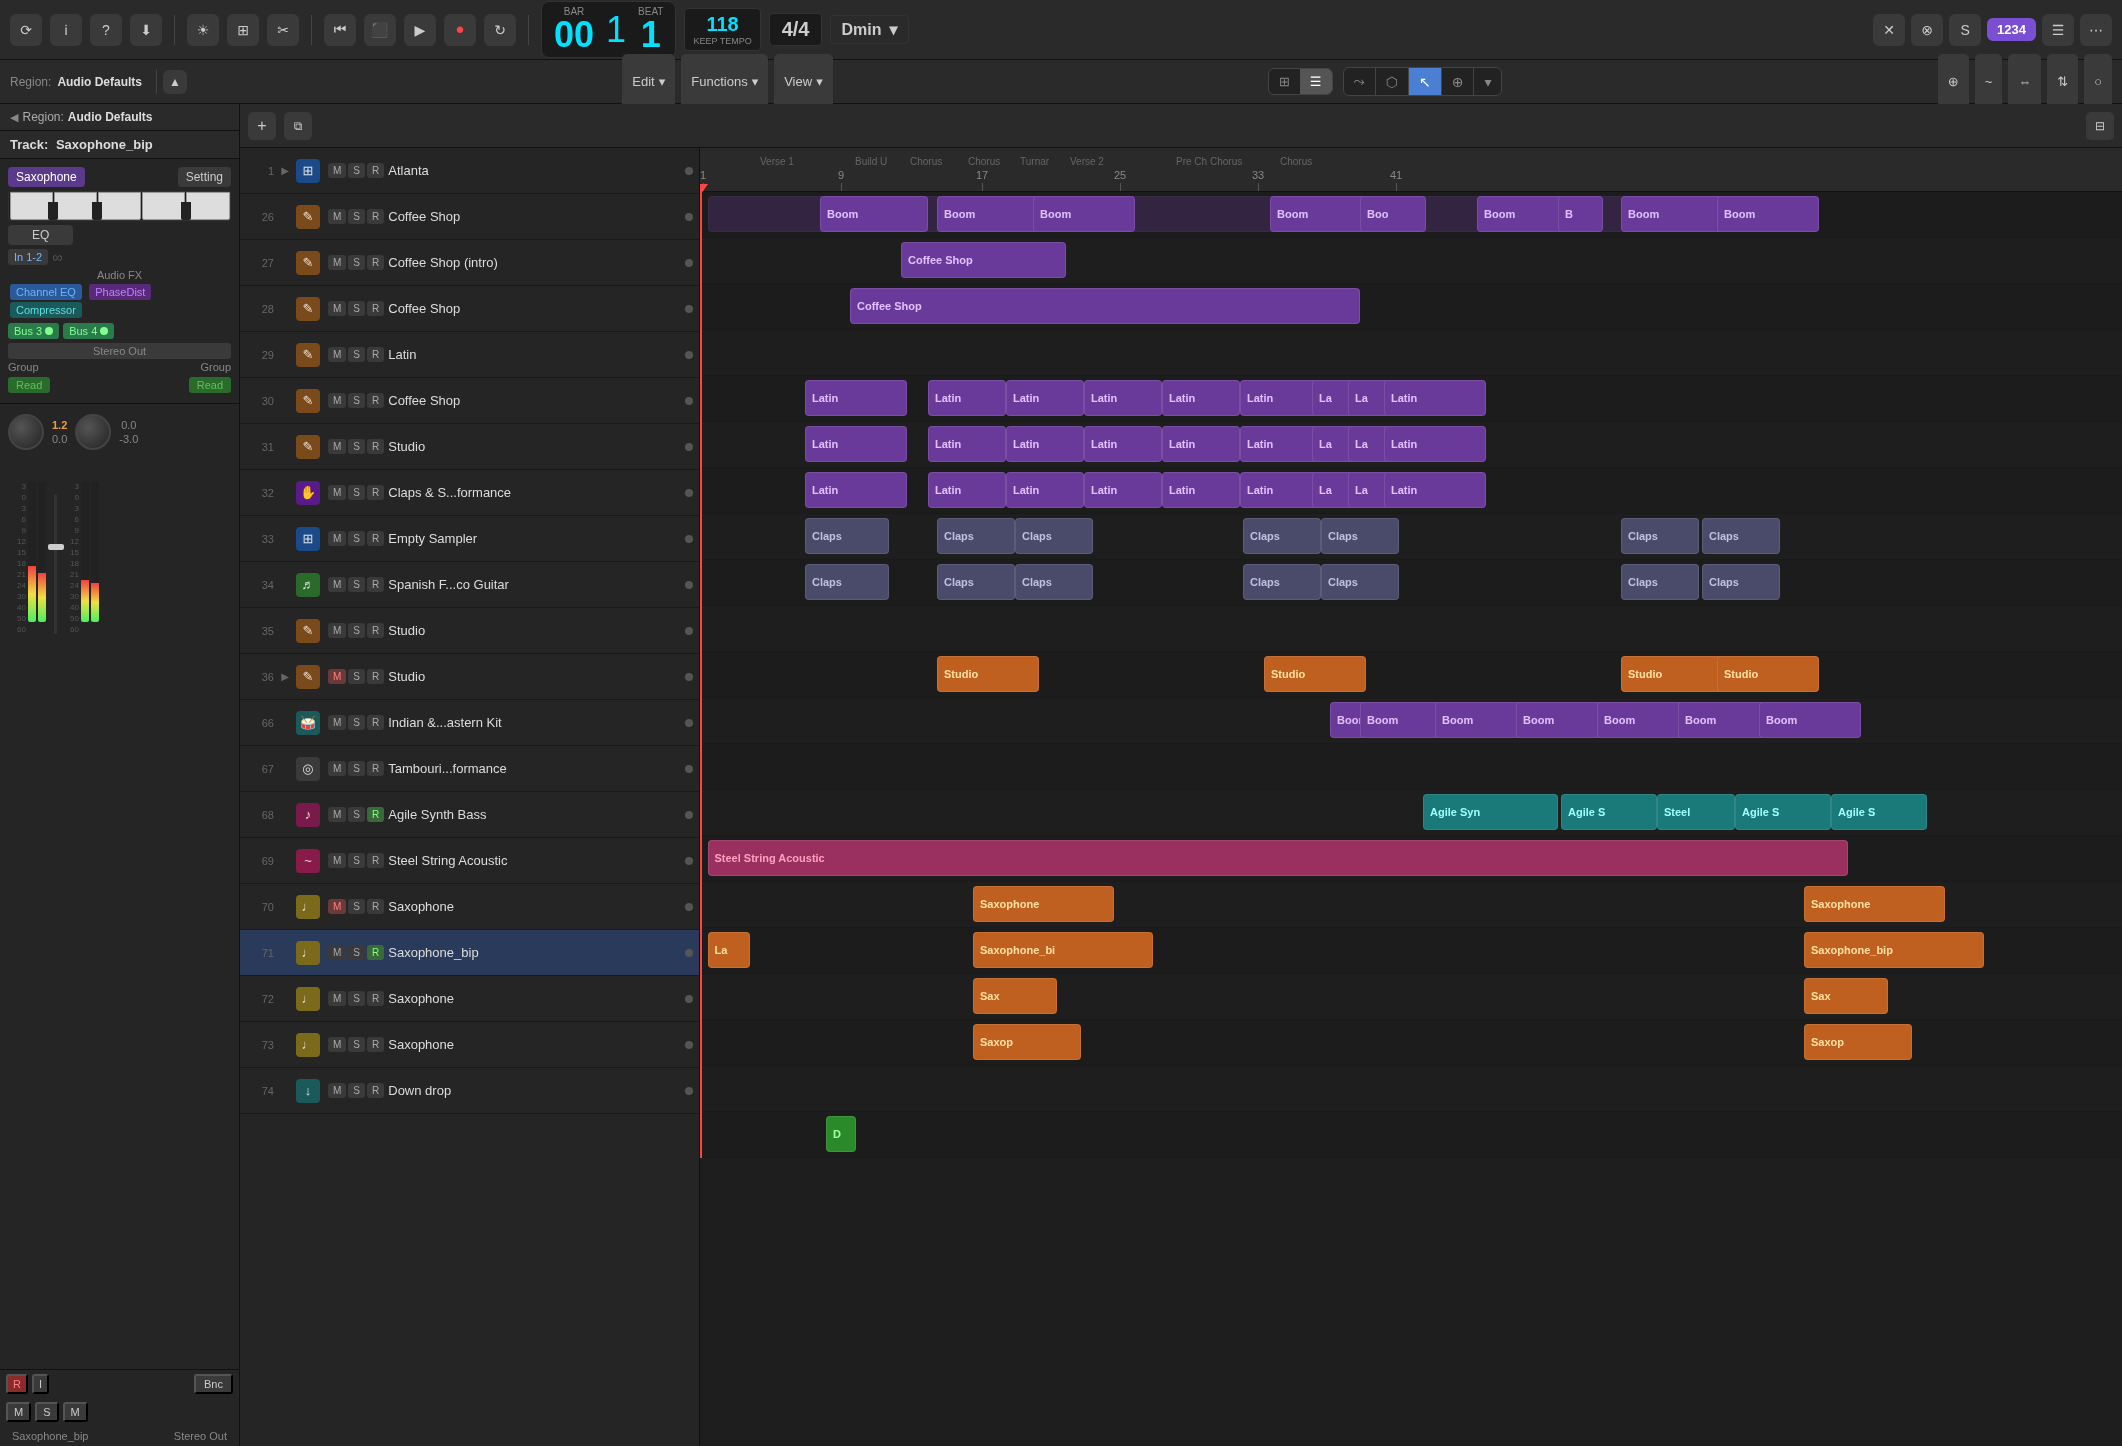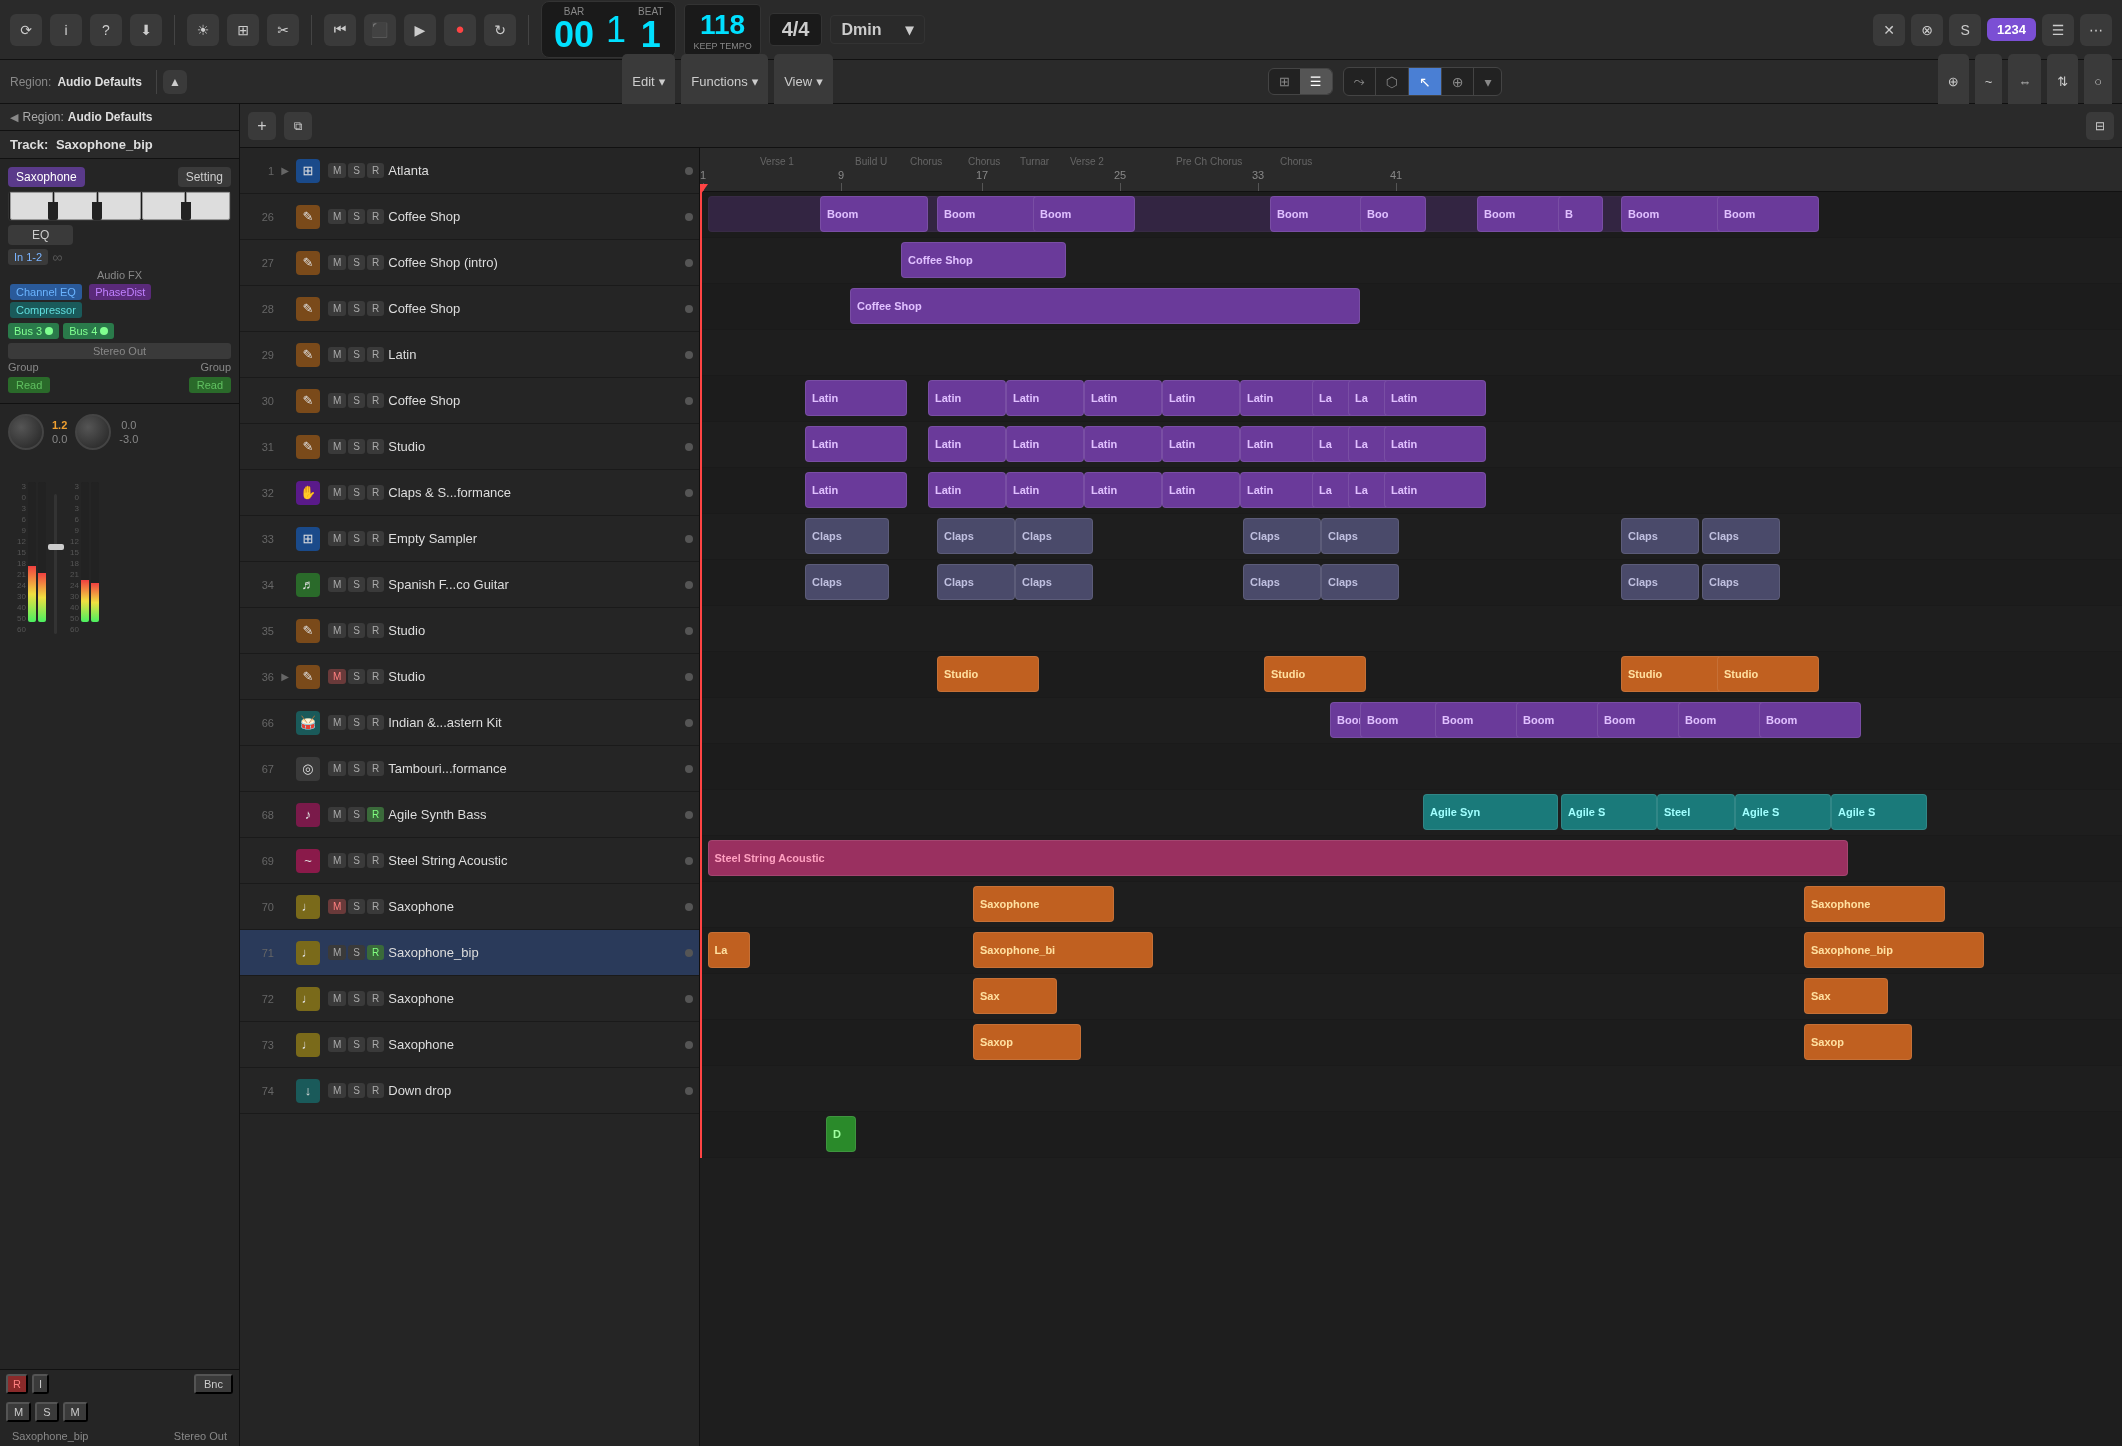--- a/index.html
+++ b/index.html
@@ -24,33 +24,33 @@
     .transport-center {
       display: flex; align-items: center; gap: 4px;
       background: #1a1a1a; border-radius: 8px; padding: 4px 12px;
       border: 1px solid #333;
     }
     .tempo-box {
       display: flex; flex-direction: column; align-items: center;
       background: #1a1a1a; padding: 4px 8px; border-radius: 4px;
       border: 1px solid #333;
     }
-    .tempo-val { font-size: 28px; color: #00e0ff; font-weight: bold; }
+    .tempo-val { font-size: 20px; color: #00e0ff; font-weight: bold; }
     .tempo-label { font-size: 9px; color: #888; }
     .timesig-box {
       display: flex; flex-direction: column; align-items: center;
       background: #1a1a1a; padding: 4px 12px; border-radius: 4px;
       border: 1px solid #333;
     }
     .timesig-val { font-size: 20px; color: #ccc; font-weight: bold; }
     .key-box {
       display: flex; align-items: center;
       background: #2a2a2a; padding: 4px 10px; border-radius: 4px;
       border: 1px solid #333; color: #ccc; font-size: 16px; font-weight: bold;
-      gap: 24px;
+      gap: 8px;
     }
     .right-toolbar {
       margin-left: auto;
       display: flex; align-items: center; gap: 6px;
     }
     .user-badge {
       background: #7b4fd4; border-radius: 6px;
       padding: 4px 10px; color: white; font-size: 13px; font-weight: bold;
     }
 

